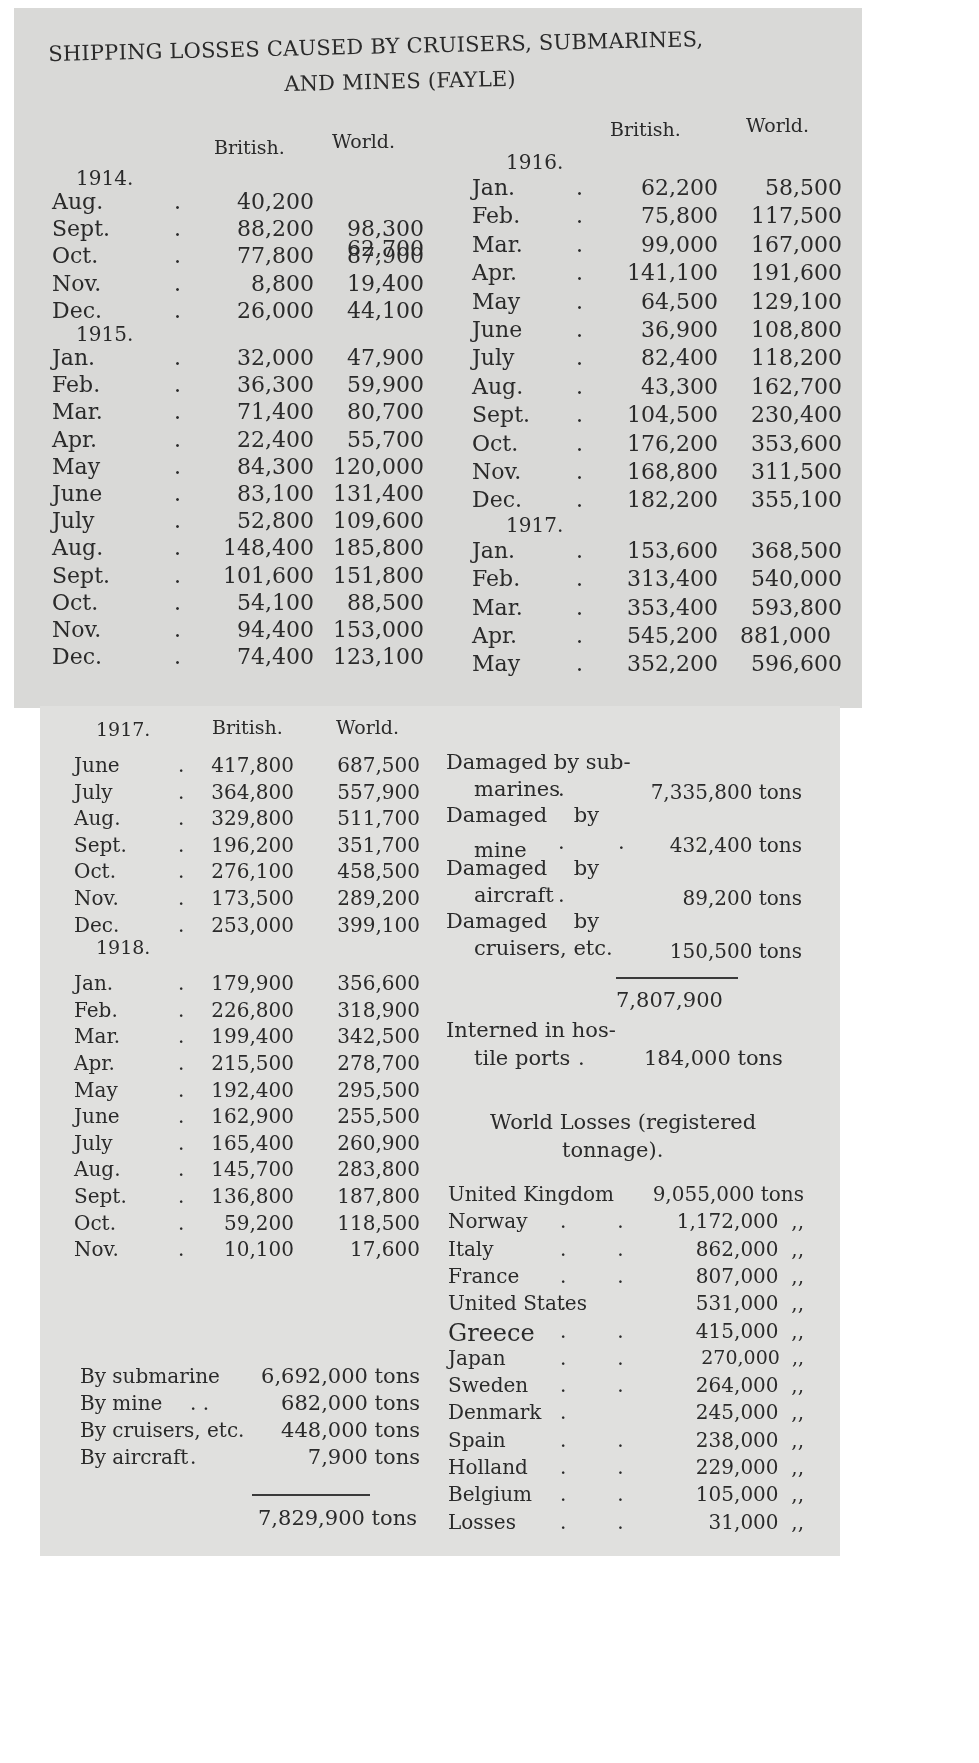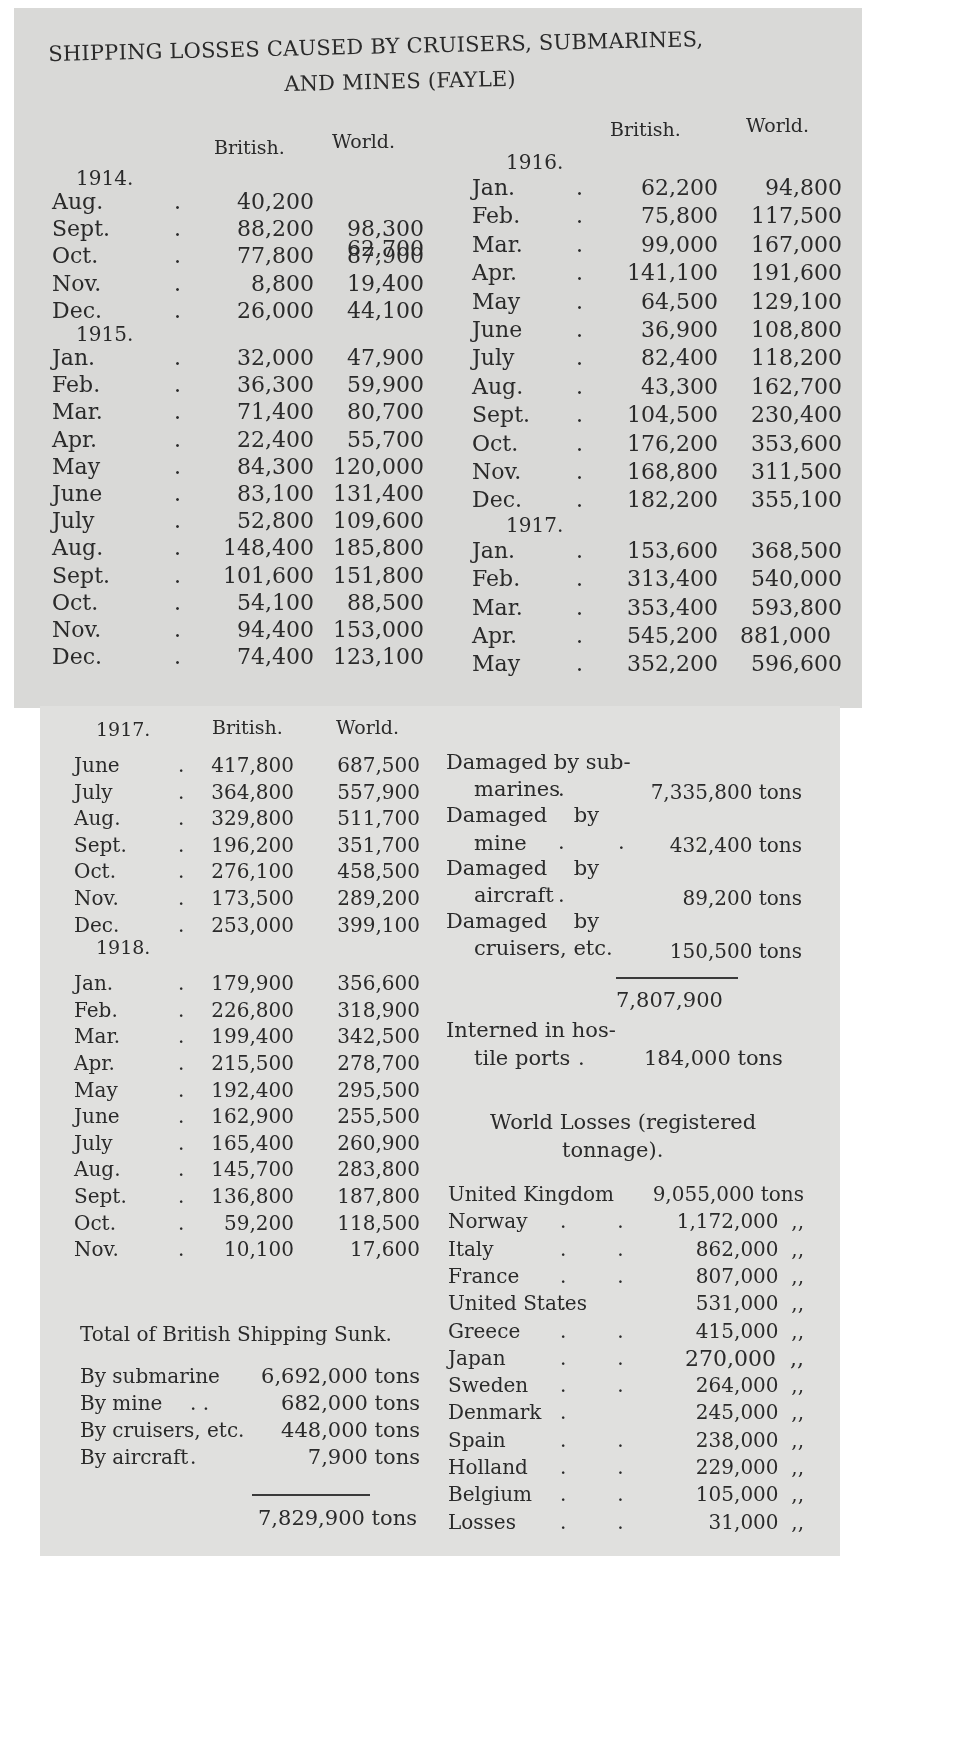--- a/index.html
+++ b/index.html
@@ -143,21 +143,21 @@
         <span class="b" style="right:110px;">74,400</span>
         <span class="w" style="right:0px;">123,100</span>
       </div>
     </div>
   <div id="top-right-table">
       <div class="abs yr" style="left:492px; top:142px;">1916.</div>
       <div class="row" style="left:458px; top:166px; width:370px;">
         <span class="m">Jan.</span>
         <span class="dot" style="left:104px;">.</span>
         <span class="b" style="right:124px;">62,200</span>
-        <span class="w" style="right:0px;">94,800</span>
+        <span class="w" style="right:0px;">58,500</span>
       </div>
       <div class="row" style="left:458px; top:194.4px; width:370px;">
         <span class="m">Feb.</span>
         <span class="dot" style="left:104px;">.</span>
         <span class="b" style="right:124px;">75,800</span>
         <span class="w" style="right:0px;">117,500</span>
       </div>
       <div class="row" style="left:458px; top:222.8px; width:370px;">
         <span class="m">Mar.</span>
         <span class="dot" style="left:104px;">.</span>
@@ -362,21 +362,20 @@
         <span class="w" style="right:0px;">118,500</span>
       </div>
       <div class="row" style="left:34px; top:530.2000000000002px; width:346px;">
         <span class="m">Nov.</span>
         <span class="dot" style="left:104px;">.</span>
         <span class="b" style="right:126px;">10,100</span>
         <span class="w" style="right:0px;">17,600</span>
       </div>
     </div>
 
-  <div class="abs lbl" style="left:40px; top:616px; font-size:20px;">Total of British Shipping Sunk.</div>
   <div id="british-total-rows">
       <div class="abs lbl" style="left:40px; top:658px; font-size:20px;">By submarine</div>
       <div class="abs lbl" style="left:150px; top:658px; font-size:20px;">.</div>
       <div class="abs lbl" style="right:420px; top:658px; font-size:21px;">6,692,000 tons</div>
       <div class="abs lbl" style="left:40px; top:685px; font-size:20px;">By mine</div>
       <div class="abs lbl" style="left:150px; top:685px; font-size:20px;">.       .</div>
       <div class="abs lbl" style="right:420px; top:685px; font-size:21px;">682,000 tons</div>
       <div class="abs lbl" style="left:40px; top:712px; font-size:20px;">By cruisers, etc.</div>
       <div class="abs lbl" style="left:150px; top:712px; font-size:20px;"></div>
       <div class="abs lbl" style="right:420px; top:712px; font-size:21px;">448,000 tons</div>
@@ -386,21 +385,21 @@
     </div>
   <div class="rule" style="left:212px; top:788px; width:118px;"></div>
   <div class="abs lbl" style="left:218px; top:800px; font-size:21px;">7,829,900 tons</div>
 
   <div id="damaged-rows">
       <div class="abs lbl" style="left:406px; top:44px; font-size:21px; white-space:pre;">Damaged by sub-</div>
       <div class="abs lbl" style="left:434px; top:71px; font-size:21px;">marines</div>
       <div class="abs lbl" style="left:518px; top:71px; font-size:21px; white-space:pre;">.</div>
       <div class="abs lbl" style="right:38px; top:74px; font-size:20px;">7,335,800 tons</div>
       <div class="abs lbl" style="left:406px; top:97px; font-size:21px; white-space:pre;">Damaged    by</div>
-      <div class="abs lbl" style="left:434px; top:125px; font-size:21px;">mine</div>
+      <div class="abs lbl" style="left:434px; top:132px; font-size:21px;">mine</div>
       <div class="abs lbl" style="left:518px; top:124px; font-size:21px; white-space:pre;">.        .</div>
       <div class="abs lbl" style="right:38px; top:127px; font-size:20px;">432,400 tons</div>
       <div class="abs lbl" style="left:406px; top:150px; font-size:21px; white-space:pre;">Damaged    by</div>
       <div class="abs lbl" style="left:434px; top:177px; font-size:21px;">aircraft</div>
       <div class="abs lbl" style="left:518px; top:177px; font-size:21px; white-space:pre;">.</div>
       <div class="abs lbl" style="right:38px; top:180px; font-size:20px;">89,200 tons</div>
       <div class="abs lbl" style="left:406px; top:203px; font-size:21px; white-space:pre;">Damaged    by</div>
       <div class="abs lbl" style="left:434px; top:230px; font-size:21px;">cruisers, etc.</div>
       <div class="abs lbl" style="left:518px; top:230px; font-size:21px; white-space:pre;"></div>
       <div class="abs lbl" style="right:38px; top:233px; font-size:20px;">150,500 tons</div>
@@ -424,26 +423,26 @@
       <div class="abs lbl" style="right:36px; top:503.3px; font-size:20px; white-space:pre;">1,172,000  ,,</div>
       <div class="abs lbl" style="left:408px; top:530.6px; font-size:20px;">Italy</div>
       <div class="abs lbl" style="left:520px; top:530.6px; font-size:20px; white-space:pre;">.        .</div>
       <div class="abs lbl" style="right:36px; top:530.6px; font-size:20px; white-space:pre;">862,000  ,,</div>
       <div class="abs lbl" style="left:408px; top:557.9px; font-size:20px;">France</div>
       <div class="abs lbl" style="left:520px; top:557.9px; font-size:20px; white-space:pre;">.        .</div>
       <div class="abs lbl" style="right:36px; top:557.9px; font-size:20px; white-space:pre;">807,000  ,,</div>
       <div class="abs lbl" style="left:408px; top:585.1999999999999px; font-size:20px;">United States</div>
       <div class="abs lbl" style="left:520px; top:585.1999999999999px; font-size:20px; white-space:pre;">.</div>
       <div class="abs lbl" style="right:36px; top:585.1999999999999px; font-size:20px; white-space:pre;">531,000  ,,</div>
-      <div class="abs lbl" style="left:408px; top:612.4999999999999px; font-size:20px;">Greece</div>
+      <div class="abs lbl" style="left:408px; top:612.4999999999999px; font-size:24px;">Greece</div>
       <div class="abs lbl" style="left:520px; top:612.4999999999999px; font-size:20px; white-space:pre;">.        .</div>
       <div class="abs lbl" style="right:36px; top:612.4999999999999px; font-size:20px; white-space:pre;">415,000  ,,</div>
       <div class="abs lbl" style="left:408px; top:639.7999999999998px; font-size:20px;">Japan</div>
       <div class="abs lbl" style="left:520px; top:639.7999999999998px; font-size:20px; white-space:pre;">.        .</div>
-      <div class="abs lbl" style="right:36px; top:639.7999999999998px; font-size:22px; white-space:pre;margin-left:24px;">270,000  ,,</div>
+      <div class="abs lbl" style="right:36px; top:639.7999999999998px; font-size:19px; white-space:pre;margin-left:24px;">270,000  ,,</div>
       <div class="abs lbl" style="left:408px; top:667.0999999999998px; font-size:20px;">Sweden</div>
       <div class="abs lbl" style="left:520px; top:667.0999999999998px; font-size:20px; white-space:pre;">.        .</div>
       <div class="abs lbl" style="right:36px; top:667.0999999999998px; font-size:20px; white-space:pre;">264,000  ,,</div>
       <div class="abs lbl" style="left:408px; top:694.3999999999997px; font-size:20px;">Denmark</div>
       <div class="abs lbl" style="left:520px; top:694.3999999999997px; font-size:20px; white-space:pre;">.</div>
       <div class="abs lbl" style="right:36px; top:694.3999999999997px; font-size:20px; white-space:pre;">245,000  ,,</div>
       <div class="abs lbl" style="left:408px; top:721.6999999999997px; font-size:20px;">Spain</div>
       <div class="abs lbl" style="left:520px; top:721.6999999999997px; font-size:20px; white-space:pre;">.        .</div>
       <div class="abs lbl" style="right:36px; top:721.6999999999997px; font-size:20px; white-space:pre;">238,000  ,,</div>
       <div class="abs lbl" style="left:408px; top:748.9999999999997px; font-size:20px;">Holland</div>

